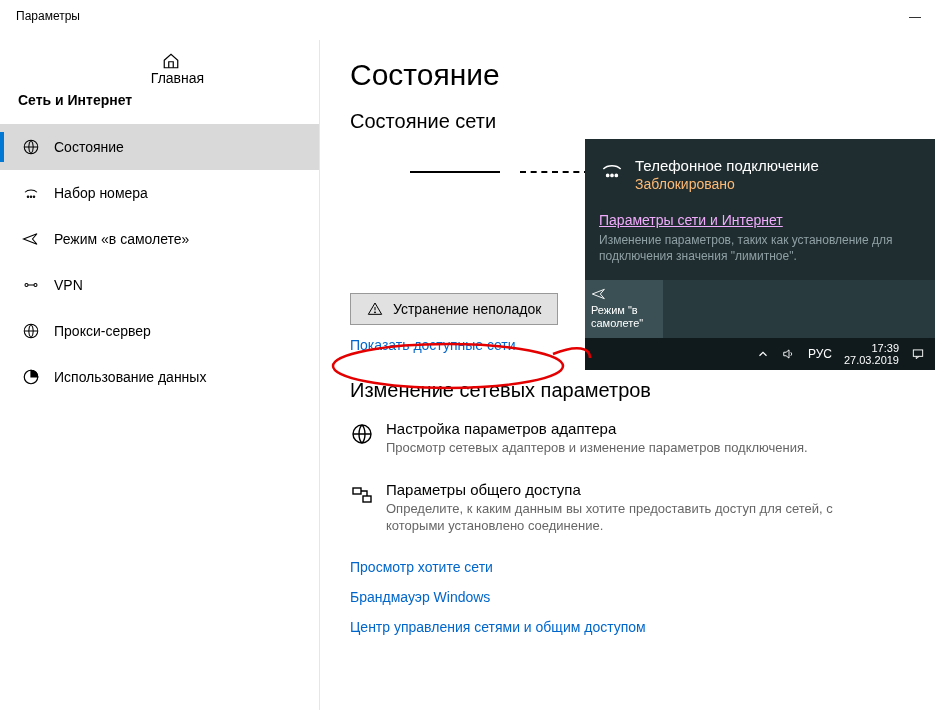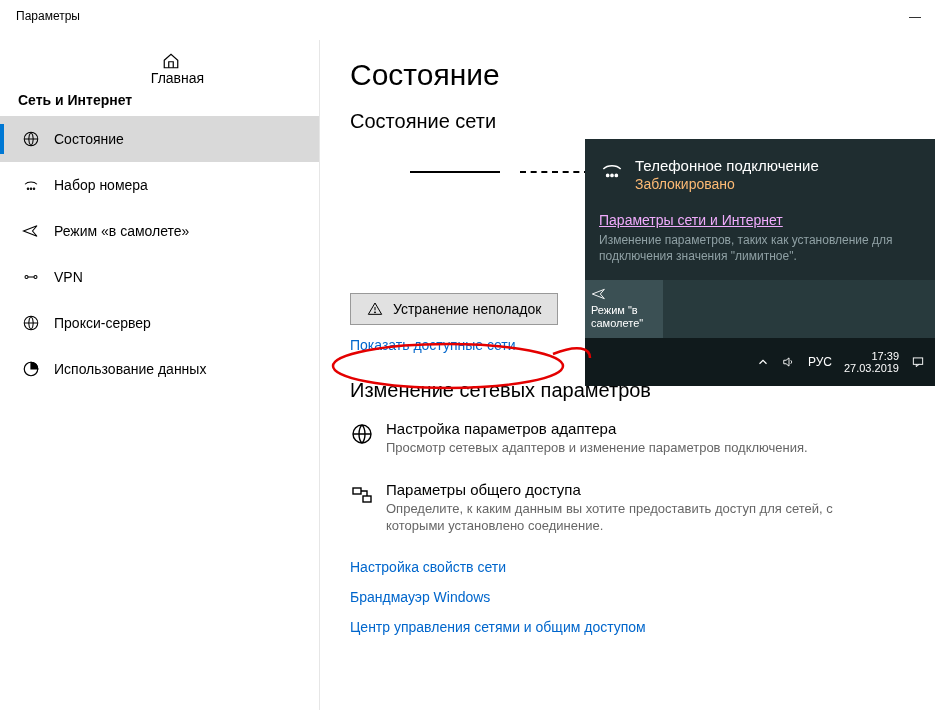--- a/index.html
+++ b/index.html
@@ -70,21 +70,21 @@
     flex: 1;
     font-size: 14px;
     color: #666;
     background: transparent;
   }
   .searchbox .sicon { width: 16px; height: 16px; color: #555; }
   .section-title {
     padding: 0 18px;
     font-size: 14px;
     font-weight: 600;
-    margin-bottom: 8px;
+    margin-bottom: 16px;
   }
   .nav-item {
     display: flex;
     align-items: center;
     height: 46px;
     padding-left: 22px;
     font-size: 14px;
     cursor: default;
     position: relative;
   }
@@ -205,21 +205,21 @@
     display: flex;
     flex-direction: column;
     justify-content: flex-start;
     cursor: default;
     line-height: 1.15;
   }
   .fl-tile svg { width: 16px; height: 16px; margin-bottom: 2px; }
 
   .taskbar {
     background: #101a1c;
-    height: 48px;
+    height: 32px;
     display: flex;
     align-items: center;
     justify-content: flex-end;
     padding: 0 10px;
     color: #fff;
     font-size: 12px;
     gap: 12px;
   }
   .taskbar .clock { text-align: right; font-size: 11px; line-height: 1.15; }
   .taskbar svg { width: 14px; height: 14px; }
@@ -342,21 +342,21 @@
             <rect x="13" y="13" width="8" height="6"></rect>
             <path d="M11 8 H17 V13"></path>
           </svg>
       </div>
       <div>
         <div class="st">Параметры общего доступа</div>
         <div class="sd">Определите, к каким данным вы хотите предоставить доступ для сетей, с которыми установлено соединение.</div>
       </div>
     </div>
 
-    <a class="link tight">Настройка свойств сети</a>
+    <a class="link tight">Просмотр хотите сети</a>
     <a class="link tight">Брандмауэр Windows</a>
     <a class="link tight">Центр управления сетями и общим доступом</a>
   </div>
 
   <div class="flyout">
     <div class="fl-conn">
       <div class="fl-conn-icon">
         <svg viewBox="0 0 24 24" fill="none" stroke="#fff" stroke-width="1.4">
             <path d="M4 11 C8 7 16 7 20 11"></path>
             <circle cx="8" cy="17" r="1" fill="#fff"></circle>

